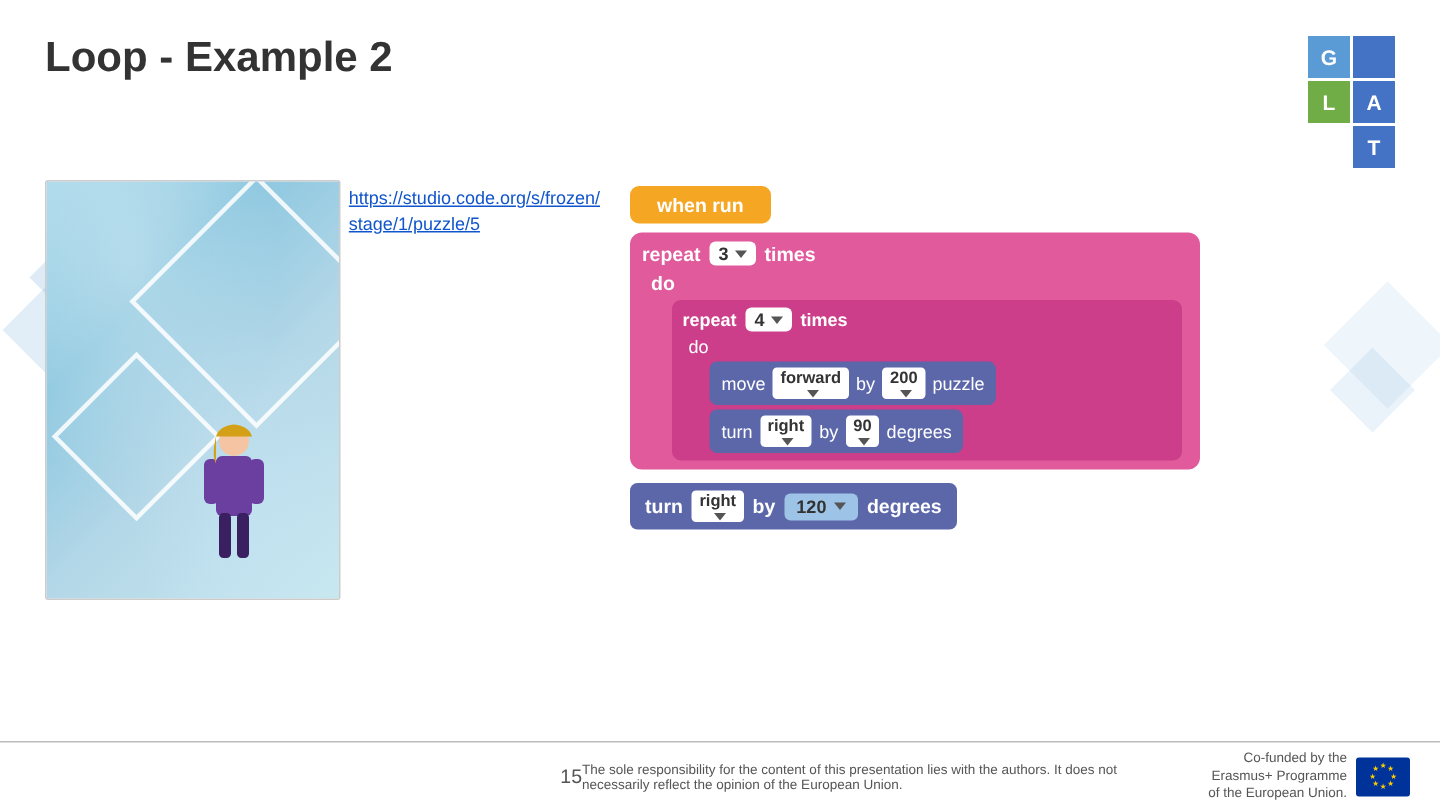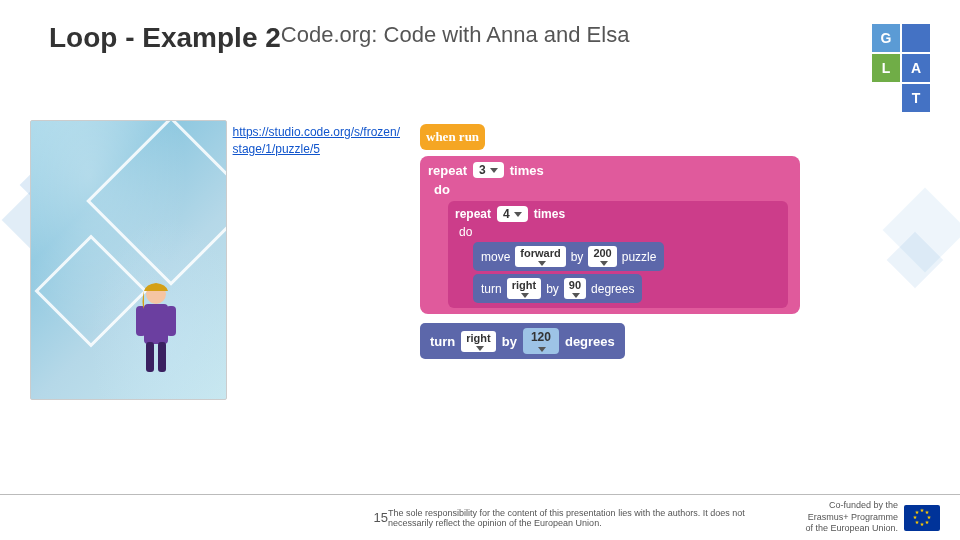--- a/index.html
+++ b/index.html
@@ -22,21 +22,21 @@
     
     .header {
       padding: 22px 30px 8px 30px;
       display: flex;
       justify-content: space-between;
       align-items: flex-start;
     }
 
     .header-titles {
       display: flex;
-      margin-left: 19px;
+      flex-direction: column;
     }
 
     .title-main {
       font-size: 28px;
       font-weight: bold;
       color: #333;
     }
 
     .title-sub {
       font-size: 22px;
@@ -148,28 +148,27 @@
       display: flex;
       flex-direction: column;
       gap: 4px;
       padding-top: 4px;
     }
 
     
     .block-when-run {
       background: #f5a623;
       color: #fff;
-      padding: 5px 6px;
+      padding: 5px 18px;
       border-radius: 6px;
       font-size: 13px;
       font-weight: bold;
       display: inline-block;
       width: fit-content;
       margin-bottom: 2px;
-      font-family: Liberation Serif, serif;
     }
 
     .outer-repeat-block {
       background: #e05a9c;
       border-radius: 8px;
       padding: 6px 0 6px 8px;
       width: fit-content;
       min-width: 380px;
     }
 
@@ -296,21 +295,20 @@
     .val-badge-large {
       background: #9dc3e6;
       color: #333;
       border-radius: 4px;
       padding: 2px 8px;
       font-size: 12px;
       font-weight: bold;
       display: flex;
       align-items: center;
       gap: 3px;
-      flex-direction: column;
     }
 
     
     .footer {
       position: absolute;
       bottom: 0;
       left: 0;
       right: 0;
       height: 46px;
       border-top: 1px solid #bbb;
@@ -381,21 +379,20 @@
 
   <div class="bg-diamond bg-d1"></div>
   <div class="bg-diamond bg-d2"></div>
   <div class="bg-diamond bg-d3"></div>
   <div class="bg-diamond bg-d4"></div>
   <div class="bg-diamond bg-d5"></div>
 
   <div class="header">
     <div class="header-titles">
       <span class="title-main">Loop - Example 2</span>
-      <span class="title-sub">Code.org: Code with Anna and Elsa</span>
     </div>
     <div class="logo-grid">
       <div class="logo-cell logo-g">G</div>
       <div class="logo-cell logo-top-right"></div>
       <div class="logo-cell logo-l">L</div>
       <div class="logo-cell logo-a">A</div>
       <div class="logo-cell logo-bottom-left"></div>
       <div class="logo-cell logo-t">T</div>
     </div>
   </div>

